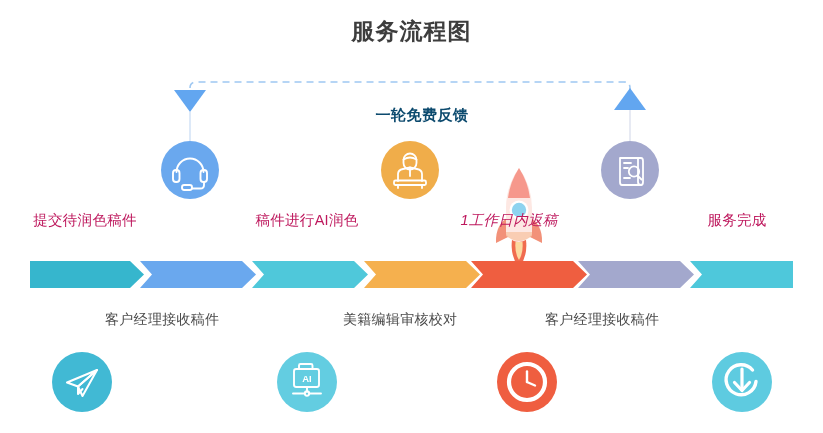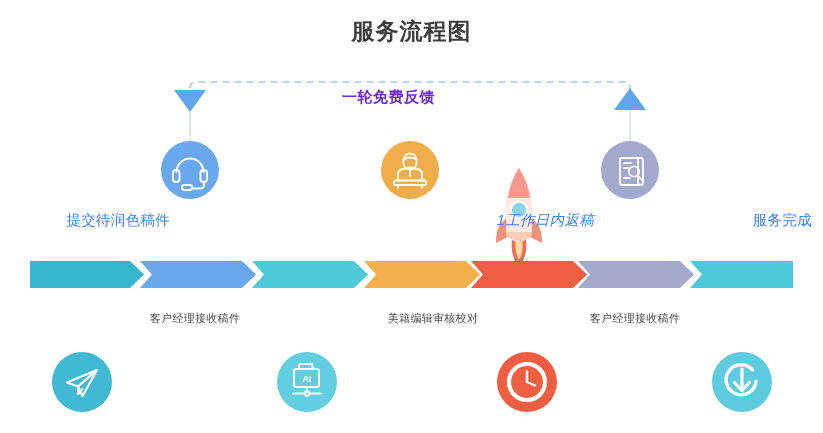--- a/index.html
+++ b/index.html
@@ -28,49 +28,49 @@
     width: 823px;
     text-align: center;
     font-size: 23px;
     font-weight: bold;
     color: #3d3d3d;
     letter-spacing: 1px;
   }
   .feedback-label {
     position: absolute;
     left: 342px;
-    top: 88px;
+    top: 106px;
     width: 160px;
-    text-align: left;
+    text-align: center;
     font-size: 15px;
     font-weight: bold;
-    color: #6d28d9;
+    color: #0c4a6e;
     letter-spacing: 0.5px;
   }
   .svg-layer {
     position: absolute;
     left: 0; top: 0;
     width: 823px;
     height: 433px;
   }
   .top-label {
     position: absolute;
     top: 211px;
     font-size: 14.5px;
-    color: #3b82f6;
-    text-align: right;
+    color: #be185d;
+    text-align: center;
     white-space: nowrap;
     letter-spacing: 0.3px;
   }
   .bottom-label {
     position: absolute;
     top: 311px;
-    font-size: 11px;
+    font-size: 14px;
     color: #4a4a4a;
-    text-align: center;
+    text-align: left;
     white-space: nowrap;
     letter-spacing: 0.3px;
   }
 </style>
 </head>
 <body>
 
 <div id="stage">
 
   <div class="title">服务流程图</div>
@@ -229,20 +229,23 @@
       <g stroke="#ffffff" stroke-width="3.2" stroke-linecap="round" stroke-linejoin="round" fill="none">
         <line x1="742" y1="369" x2="742" y2="390"></line>
         <polyline points="734.5,382.5 742,390.5 749.5,382.5"></polyline>
       </g>
     </g>
   </svg>
 
   <div class="top-label" style="left:0px; width:170px;">
     <span>提交待润色稿件</span>
   </div>
+  <div class="top-label" style="left:222px; width:170px;">
+    <span>稿件进行AI润色</span>
+  </div>
   <div class="top-label" style="left:424px; width:170px;font-style:italic;">
     <span>1工作日内返稿</span>
   </div>
   <div class="top-label" style="left:662px; width:150px;font-family:Liberation Serif, serif;">
     <span>服务完成</span>
   </div>
 
   <div class="bottom-label" style="left:105px; width:180px;">
     <span>客户经理接收稿件</span>
   </div>

